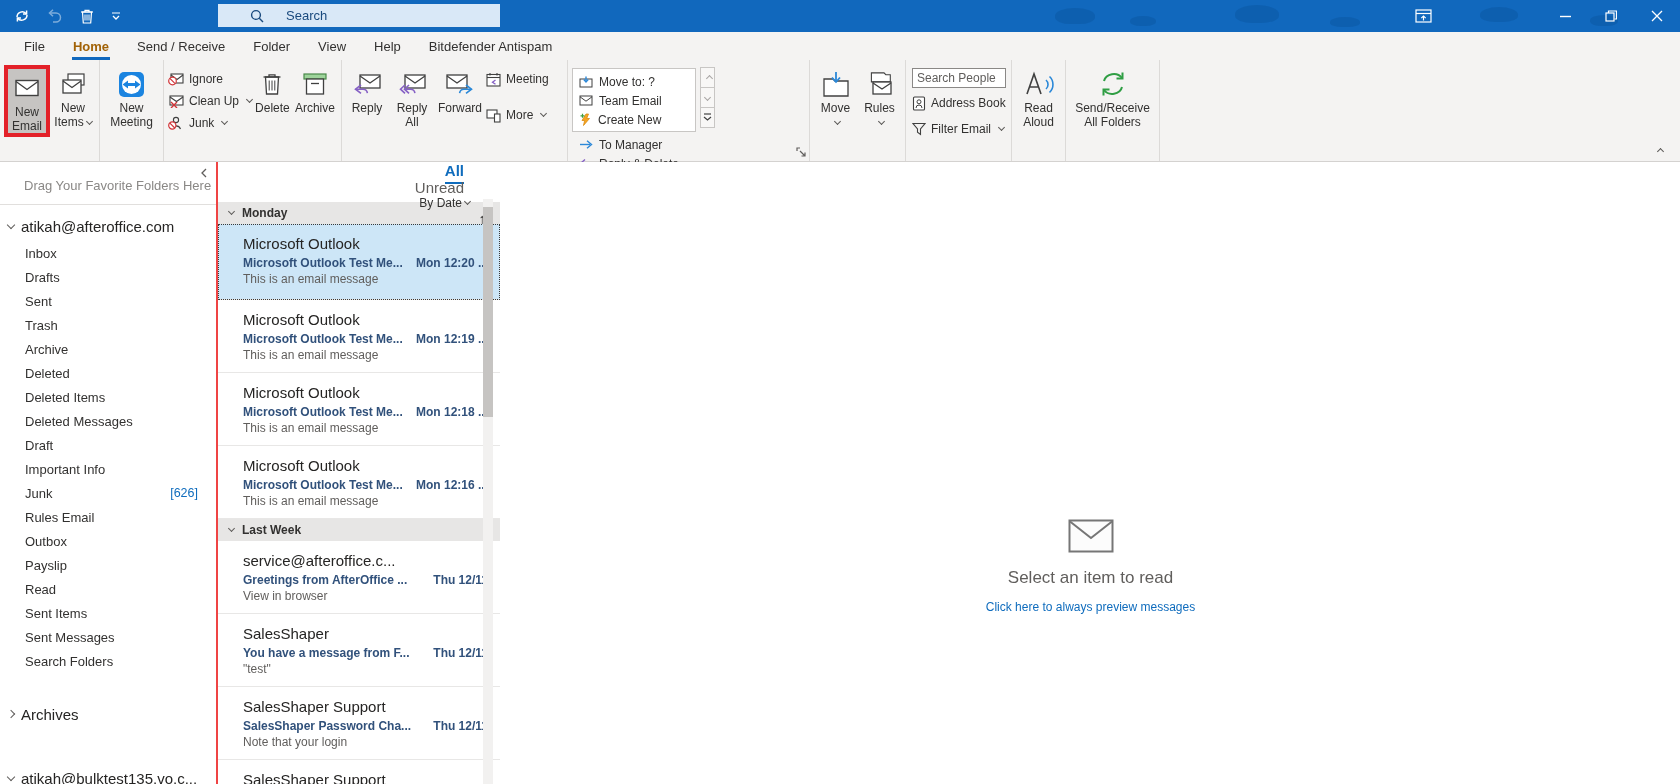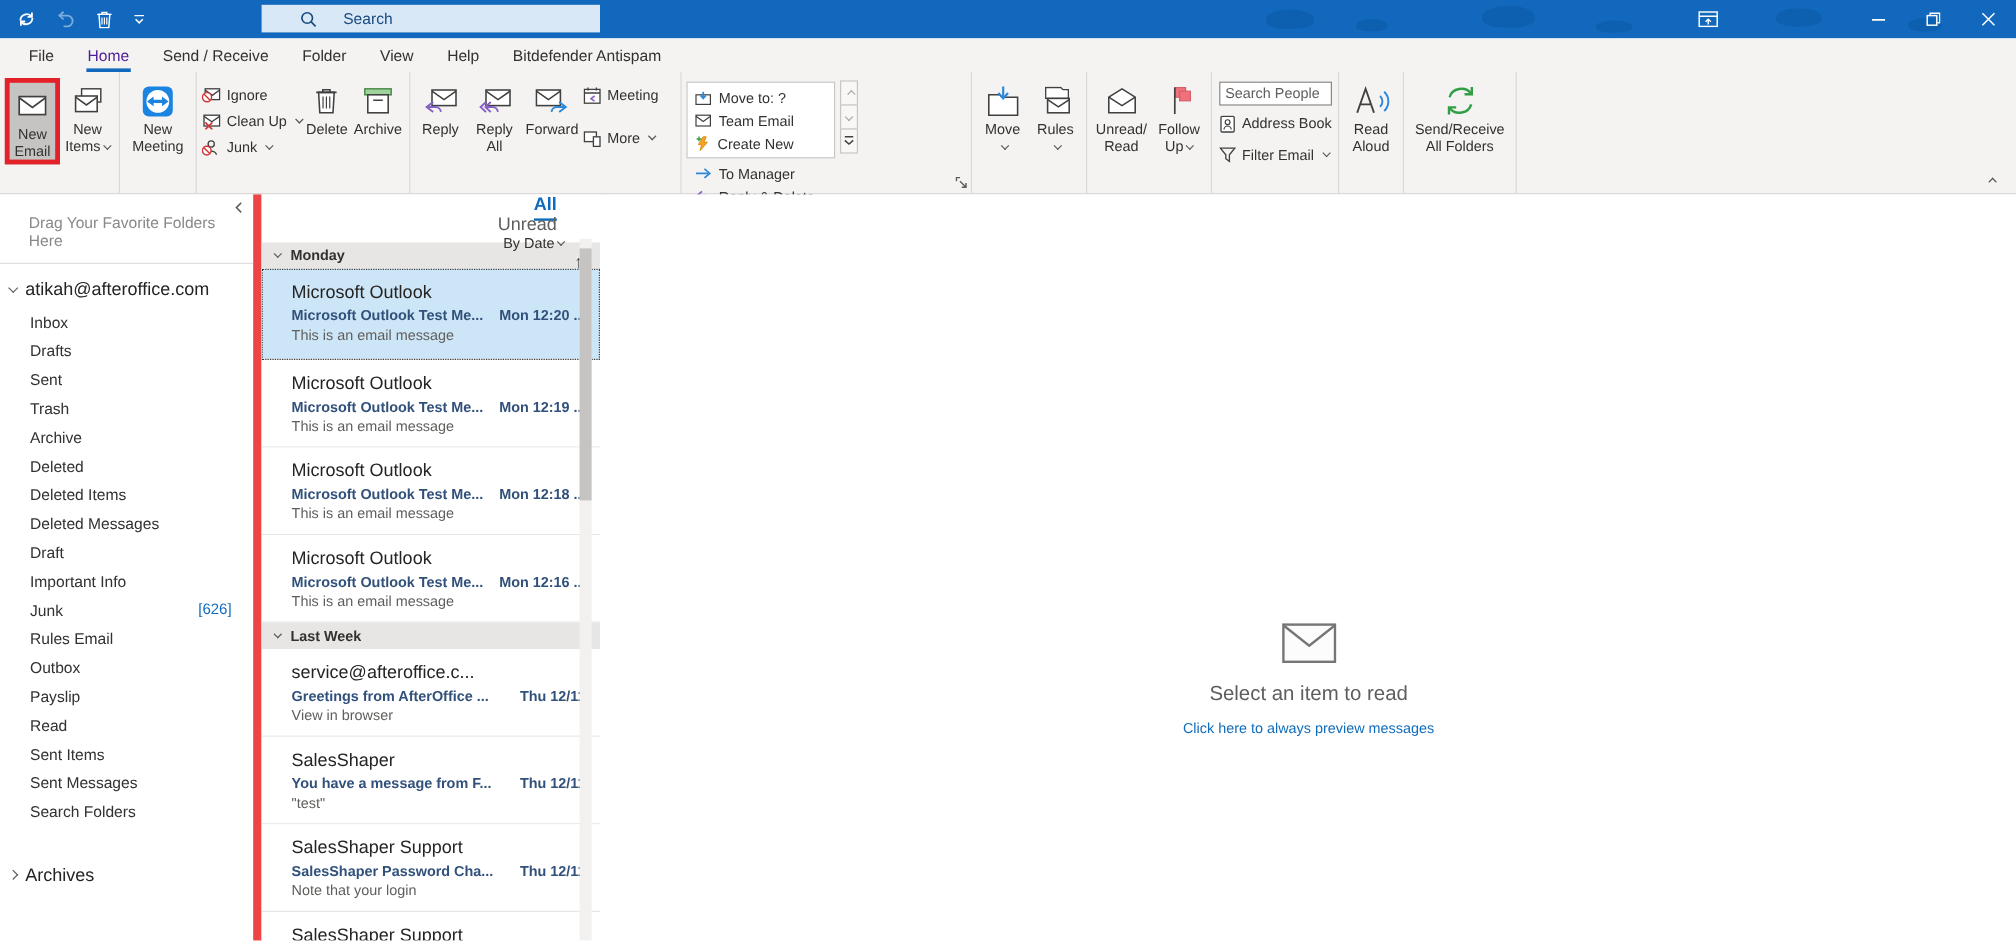--- a/index.html
+++ b/index.html
@@ -14,21 +14,21 @@
   .qat .qbtn { display:flex; align-items:center; justify-content:center; }
   .search-pill { position:absolute; left:218px; top:4px; width:282px; height:23px; background:#d9e8f7; display:flex; align-items:center; gap:22px; padding-left:32px; z-index:3; cursor:text; }
   .search-pill .stxt { color:#1a4a7e; font-size:13px; }
   .ribbonopts { position:absolute; left:1406px; top:0; width:34px; height:32px; display:flex; align-items:center; justify-content:center; z-index:2; }
   .win-controls { position:absolute; right:0; top:0; height:32px; display:flex; z-index:2; }
   .win-controls .wbtn { width:46px; height:32px; display:flex; align-items:center; justify-content:center; }
 
   
   .menubar { position:absolute; top:32px; left:0; right:0; height:28px; background:#f4f3f2; display:flex; align-items:stretch; padding-left:10px; }
   .menutab { padding:0 14px; display:flex; align-items:center; font-size:13px; color:#323130; position:relative; cursor:default; }
-  .menutab.active { font-weight:normal; color:#4c1d95; }
+  .menutab.active { font-weight:bold; color:#a16207; }
   .menutab.active::after { content:""; position:absolute; left:13px; right:13px; bottom:0; height:3px; background:#1168bd; }
 
   
   .ribbon { position:absolute; top:60px; left:0; right:0; height:102px; background:#f4f3f2; border-bottom:1px solid #d4d2d0; display:flex; }
   .rgroup { position:relative; border-right:1px solid #dcdad8; padding:5px 4px 18px 4px; display:flex; align-items:flex-start; gap:2px; }
   .btn-lg { display:flex; flex-direction:column; align-items:center; width:46px; padding-top:2px; font-size:12px; color:#323130; text-align:center; line-height:1.18; cursor:default; }
   .btn-lg .ic { height:34px; display:flex; align-items:center; justify-content:center; }
   .btn-lg.wide { width:78px; }
   .btn-sm { display:flex; align-items:center; gap:5px; font-size:12px; color:#323130; height:22px; white-space:nowrap; cursor:default; }
   .smcol { display:flex; flex-direction:column; justify-content:flex-start; padding-top:3px; }
@@ -40,21 +40,21 @@
   .qs-item { display:flex; align-items:center; gap:6px; font-size:12px; color:#323130; height:19px; white-space:nowrap; cursor:default; }
   .qs-scroll { display:flex; flex-direction:column; margin:3px 0 0 2px; }
   .qs-sbtn { width:15px; height:21px; border:1px solid #c8c6c4; background:#f8f7f6; display:flex; align-items:center; justify-content:center; margin-top:-1px; }
   .findcol { display:flex; flex-direction:column; gap:4px; padding-top:3px; }
   .find-input { width:94px; height:20px; border:1px solid #8a8886; background:#fff; font-size:12px; color:#605e5c; display:flex; align-items:center; padding-left:4px; cursor:text; }
   .dialog-launcher { position:absolute; right:3px; bottom:4px; }
   .ribbon-collapse { position:absolute; right:14px; bottom:5px; width:14px; height:12px; display:flex; align-items:center; justify-content:center; }
   .ribbon-collapse .cv { border-color:#5b5957; }
 
   
-  .folderpane { position:absolute; top:162px; left:0; width:218px; bottom:0; background:#fff; border-right:7px solid #ef4444; overflow:hidden; font-size:13px; color:#323130; }
+  .folderpane { position:absolute; top:162px; left:0; width:218px; bottom:0; background:#fff; border-right:2px solid #ef4444; overflow:hidden; font-size:13px; color:#323130; }
   .fp-collapse { position:absolute; top:6px; right:8px; }
   .fp-hint { color:#8a8886; font-size:13px; padding:16px 0 0 24px; }
   .fp-divider { border-bottom:1px solid #e1dfdd; margin-top:11px; }
   .fp-account { display:flex; align-items:center; gap:7px; height:30px; margin-top:6px; padding-left:8px; font-size:15px; color:#252423; cursor:default; }
   .fp-folder { height:24px; display:flex; align-items:center; justify-content:space-between; padding:0 18px 0 25px; cursor:default; }
   .fp-count { color:#0f6cbd; font-size:12.5px; }
   .fp-selected { background:#e3e2e1; }
   .exp { display:inline-block; width:6px; height:6px; border-right:1.5px solid #605e5c; border-bottom:1.5px solid #605e5c; }
   .exp.down { transform:rotate(45deg); margin-top:-3px; }
   .exp.right { transform:rotate(-45deg); }
@@ -423,41 +423,20 @@
           <svg width="28" height="24" viewBox="0 0 28 24">
               <path d="M6 1 h14 l2 2 h5 v8 h-21 z" fill="#fff" stroke="#404040" stroke-width="1.2" transform="scale(0.9)"></path>
               <rect x="7" y="10" width="18" height="12" fill="#fff" stroke="#404040" stroke-width="1.3"></rect>
               <path d="M7 11 L16 17 L25 11" fill="none" stroke="#404040" stroke-width="1.3"></path>
             </svg>
         </div>
         <div class="lbl"><span>Rules</span><br><span class="cv"></span></div>
       </div>
     </div>
 
-    <div class="rgroup" style="width:104px; justify-content:center;">
-      <div class="btn-lg" style="width:48px">
-        <div class="ic">
-          <svg width="28" height="24" viewBox="0 0 28 24">
-              <path d="M3 9 L14 2 L25 9 V22 H3 Z" fill="#fff" stroke="#404040" stroke-width="1.3"></path>
-              <path d="M3 9 L14 16 L25 9" fill="none" stroke="#404040" stroke-width="1.3"></path>
-            </svg>
-        </div>
-        <div class="lbl">Unread/ Read</div>
-      </div>
-      <div class="btn-lg" style="width:44px">
-        <div class="ic">
-          <svg width="22" height="26" viewBox="0 0 22 26">
-              <rect x="7" y="2" width="9" height="8" fill="#f1707b" stroke="#d35f6b" stroke-width="1"></rect>
-              <rect x="11" y="5" width="9" height="8" fill="#f1707b" stroke="#d35f6b" stroke-width="1"></rect>
-              <path d="M7 2 v22" stroke="#404040" stroke-width="1.4"></path>
-            </svg>
-        </div>
-        <div class="lbl"><span>Follow Up</span><span class="cv"></span></div>
-      </div>
-    </div>
 
     <div class="rgroup" style="width:106px; justify-content:flex-start; padding-left:6px;">
       <div class="findcol">
         <div class="find-input">
             <span>Search People</span>
           </div>
         <div class="btn-sm">
           <span>
             <svg width="14" height="15" viewBox="0 0 14 15">
                 <rect x="1.5" y="1" width="11" height="13" rx="1" fill="#fff" stroke="#404040" stroke-width="1.1"></rect>

